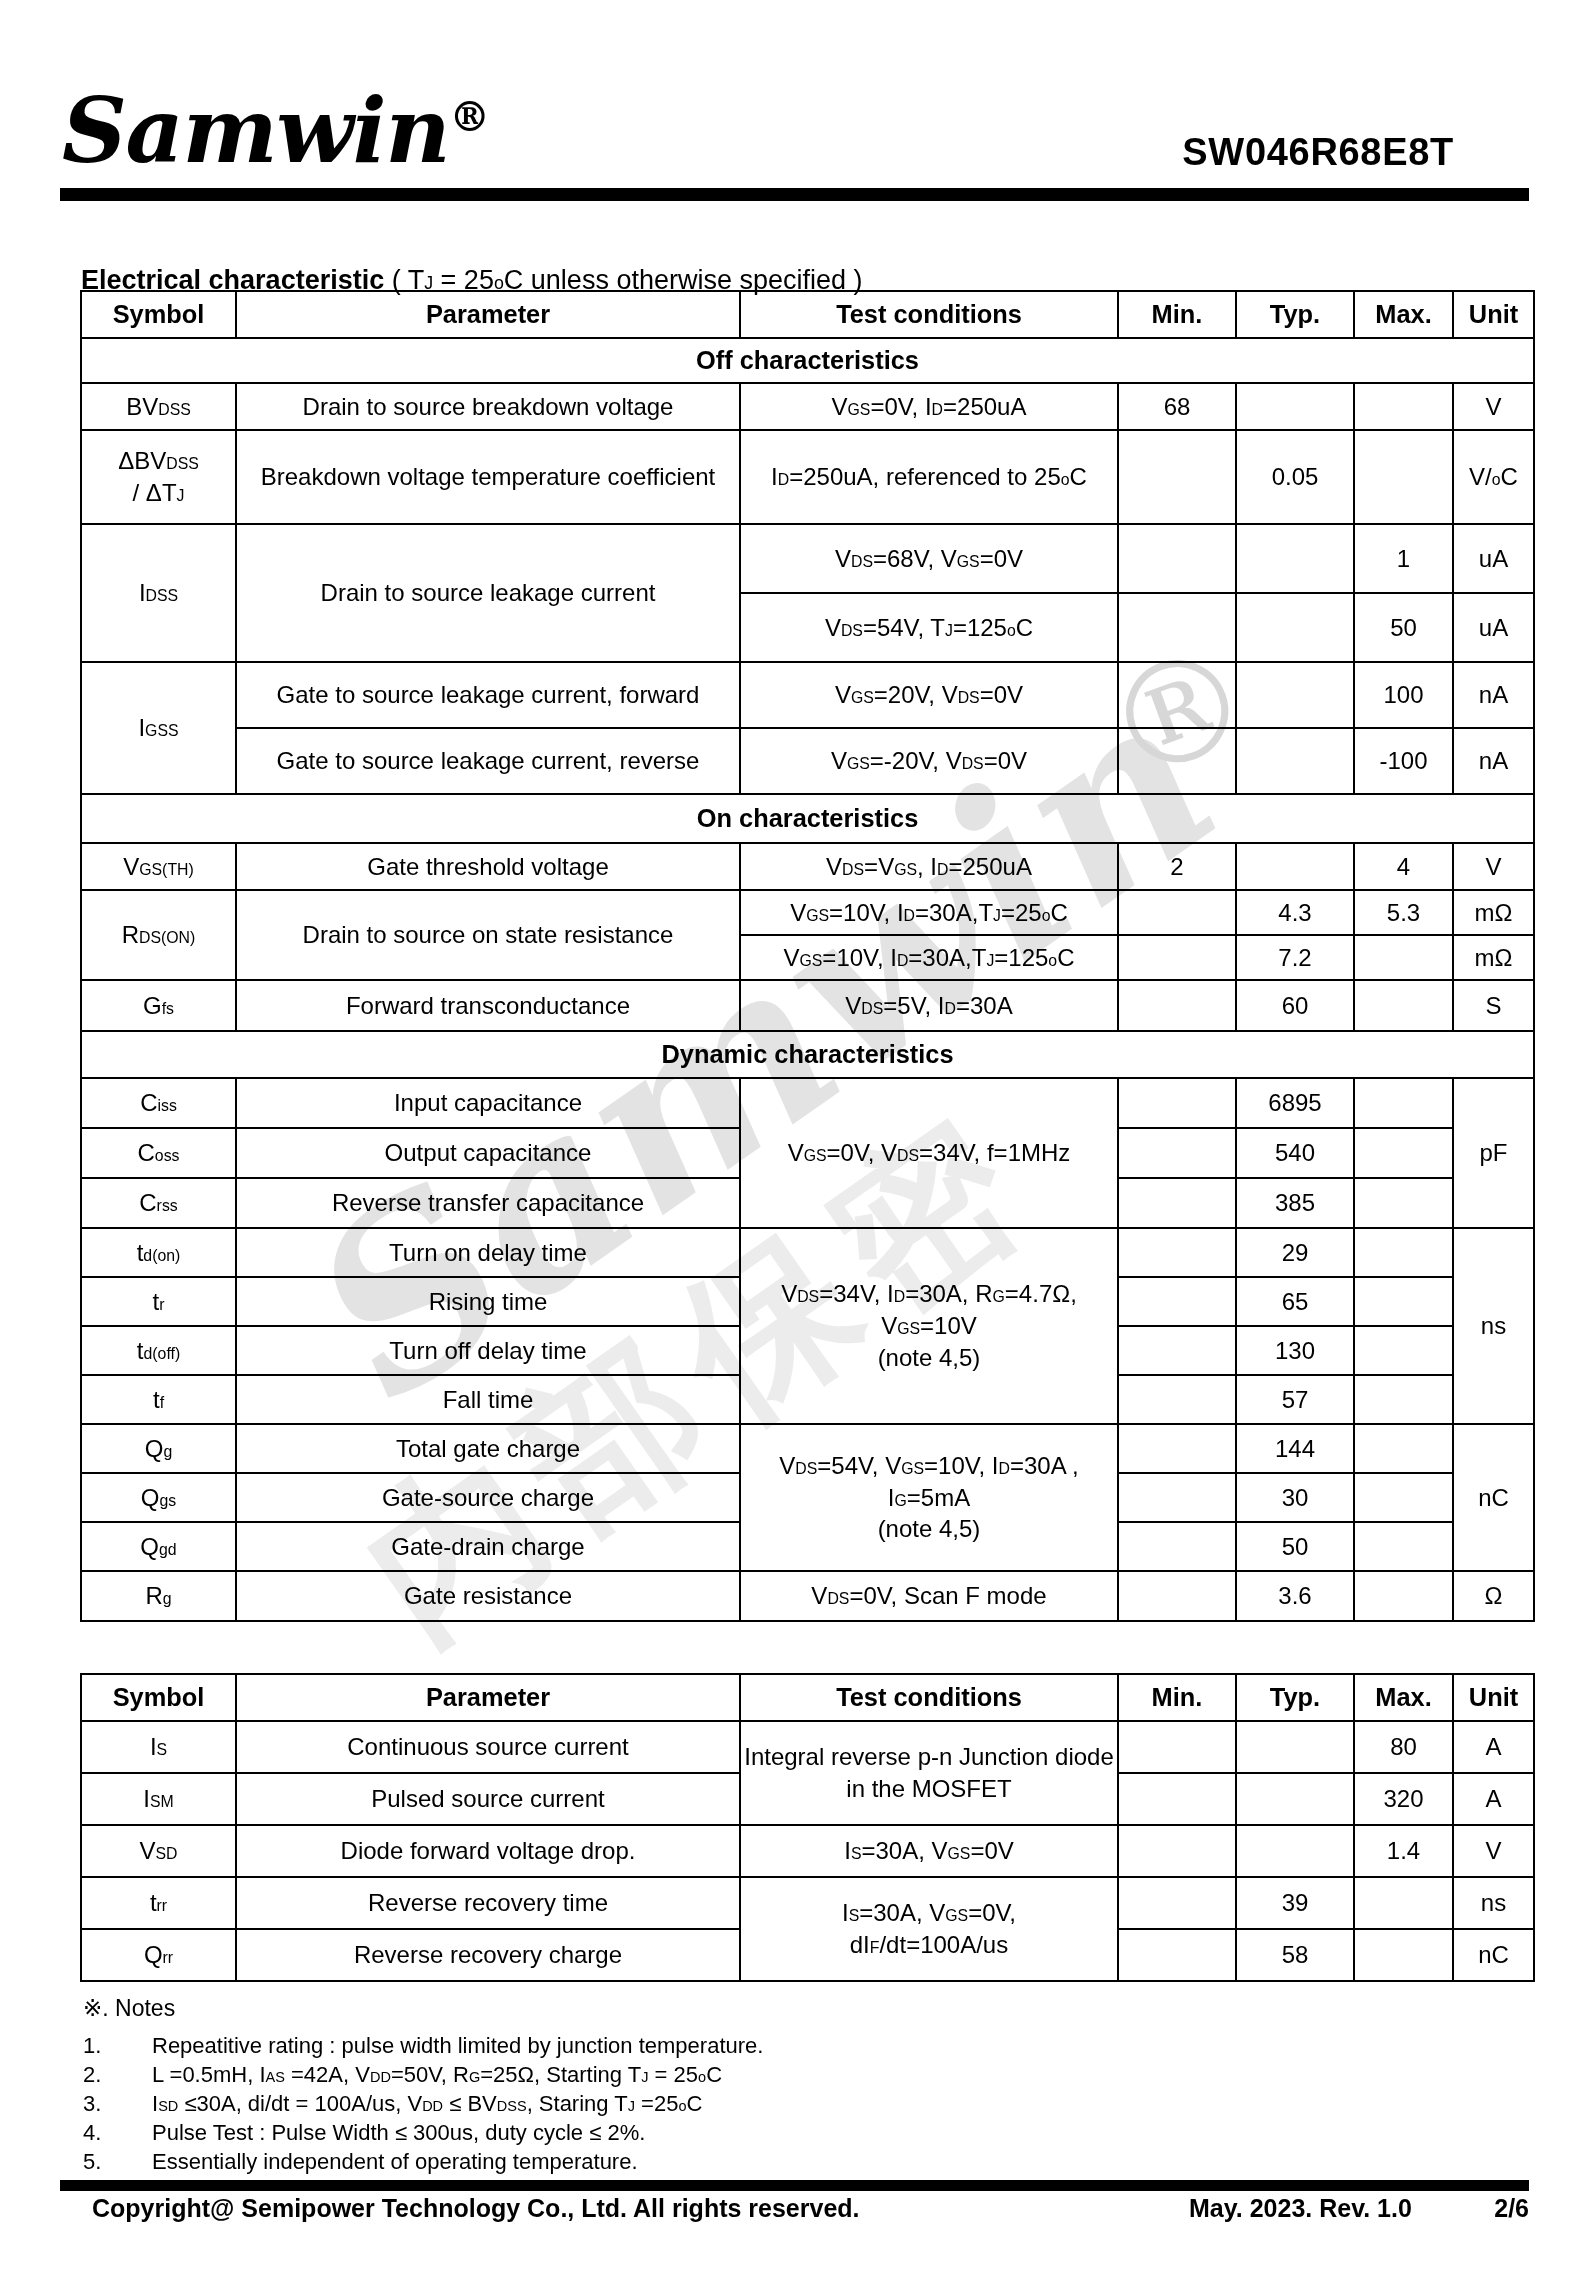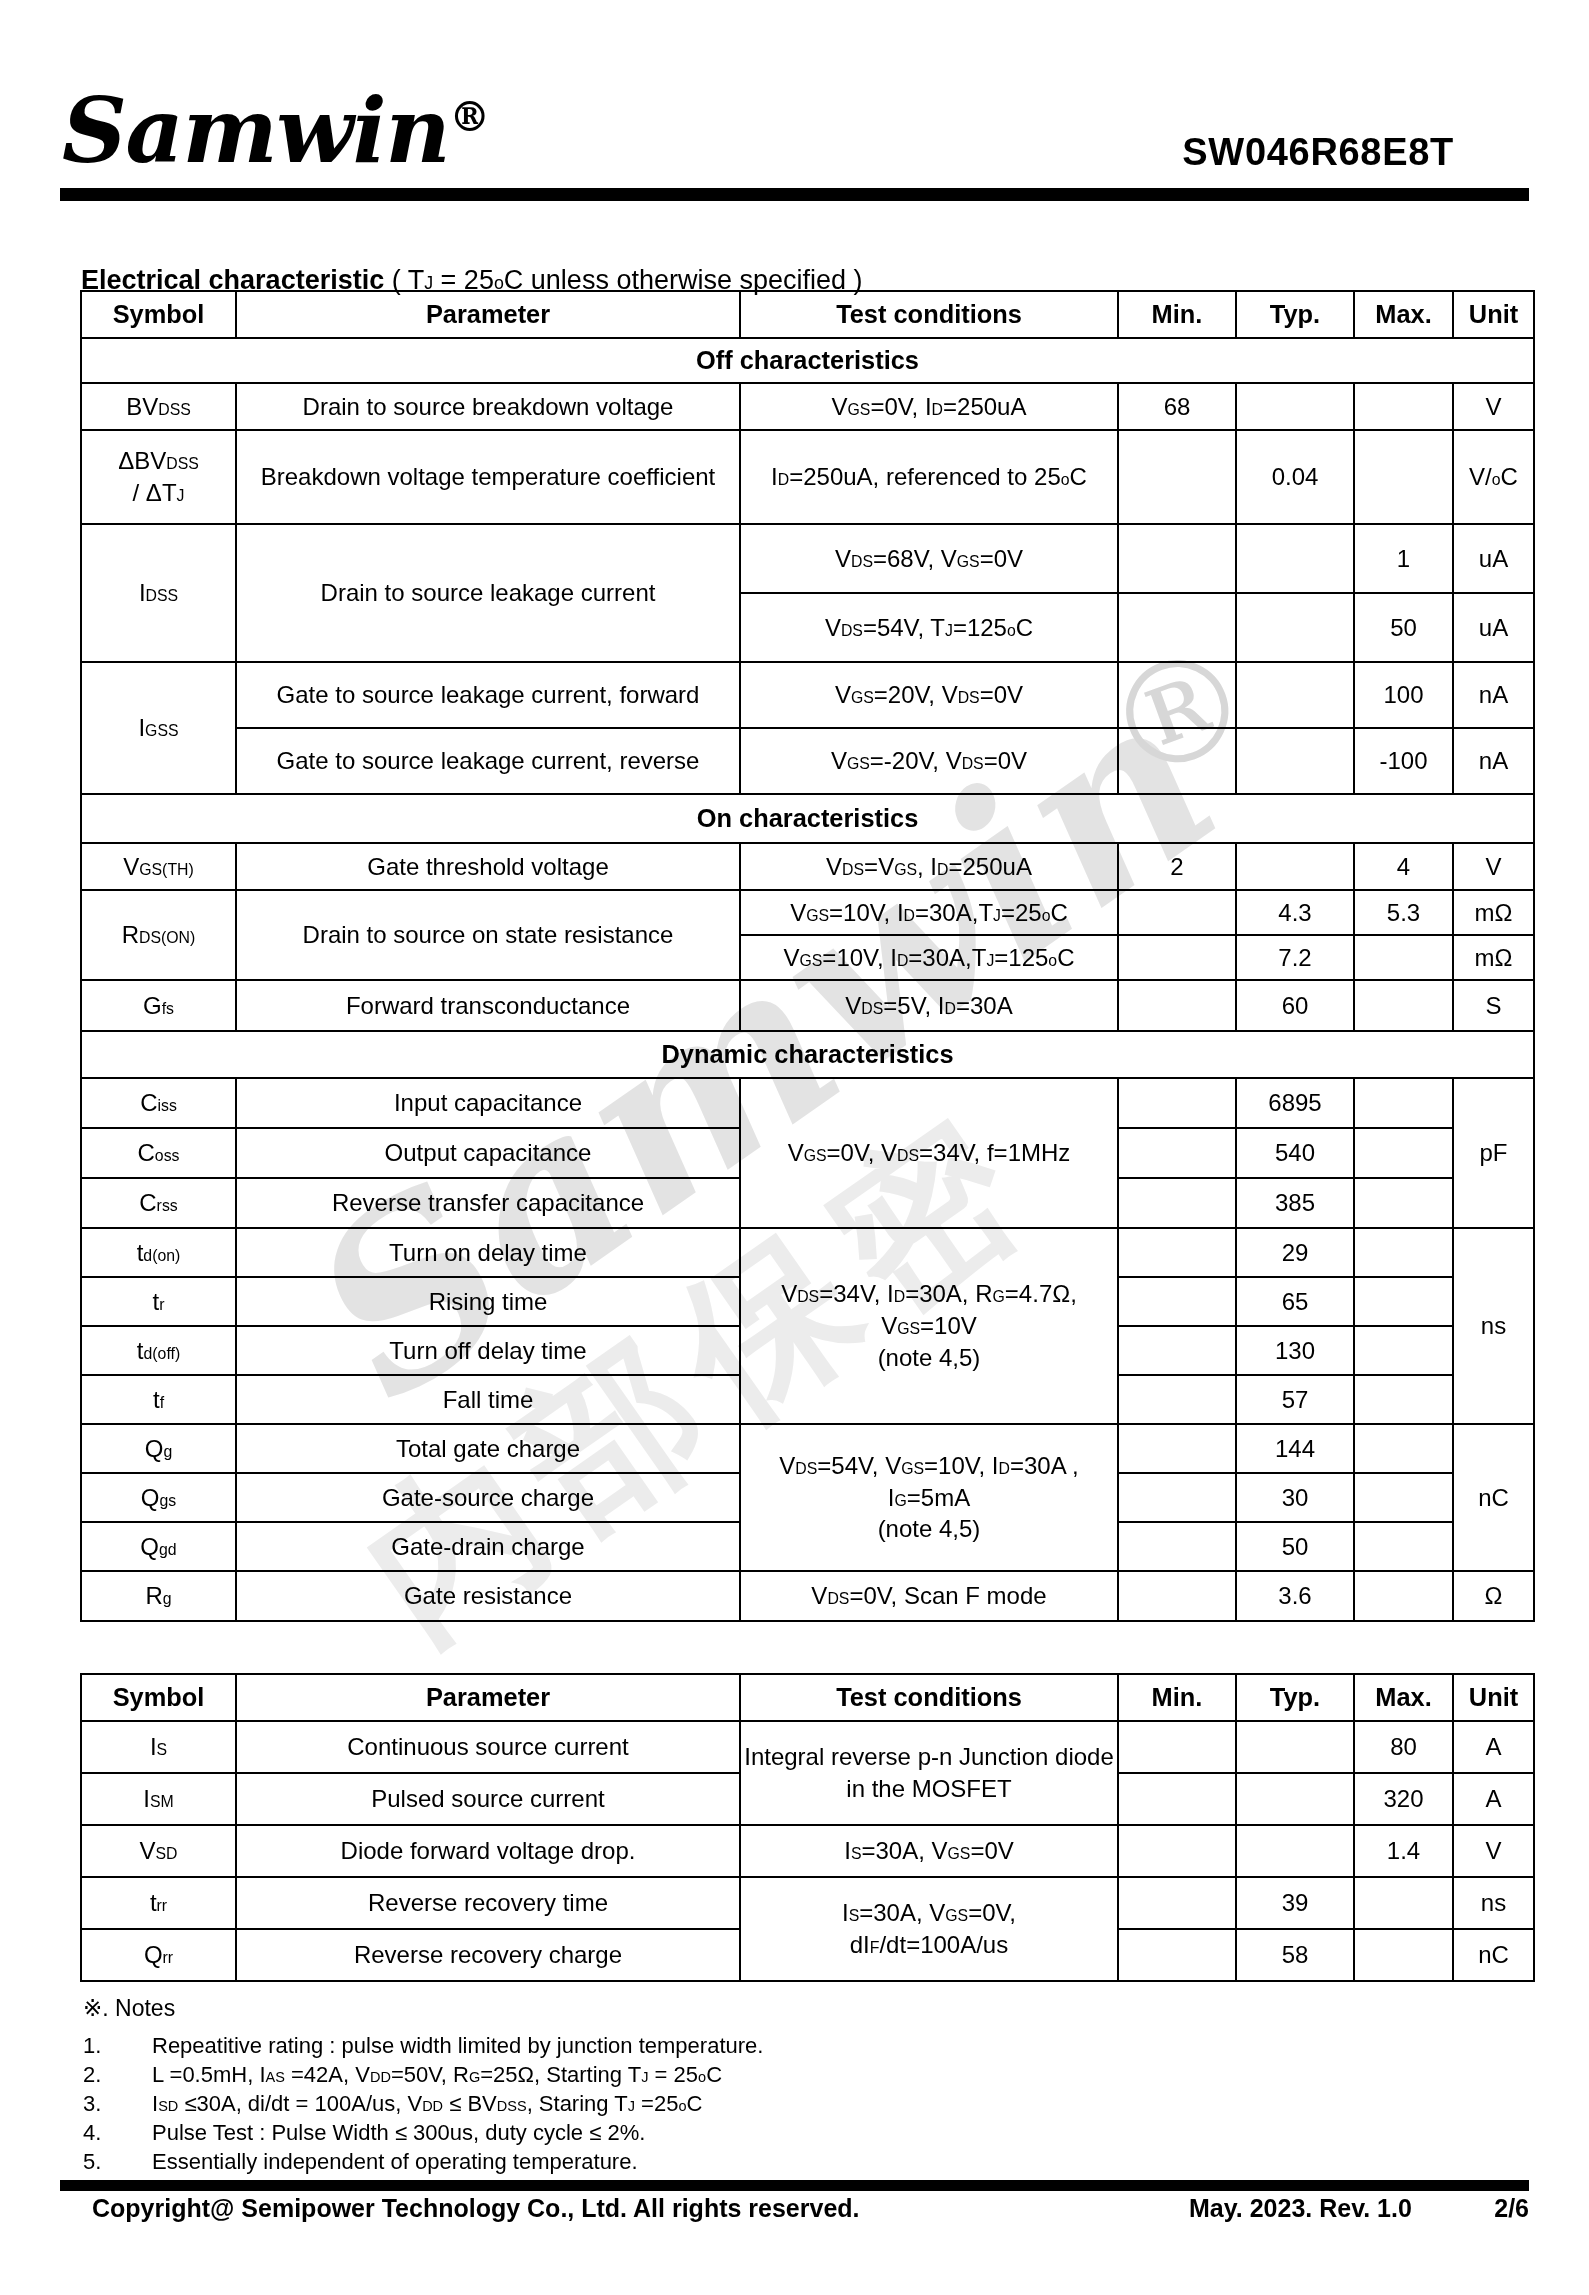--- a/index.html
+++ b/index.html
@@ -123,21 +123,21 @@
           <td class="c-min">68</td>
           <td class="c-typ"></td>
           <td class="c-max"></td>
           <td class="c-unit">V</td>
         </tr>
         <tr style="height: 94px;">
           <td class="c-sym">ΔBV<sub>DSS</sub><br>/ ΔT<sub>J</sub></td>
           <td class="c-par">Breakdown voltage temperature coefficient</td>
           <td class="c-tc">I<sub>D</sub>=250uA, referenced to 25<sup>o</sup>C</td>
           <td class="c-min"></td>
-          <td class="c-typ">0.04</td>
+          <td class="c-typ">0.05</td>
           <td class="c-max"></td>
           <td class="c-unit">V/<sup>o</sup>C</td>
         </tr>
         <tr style="height: 69px;">
           <td class="c-sym" rowspan="2">I<sub>DSS</sub></td>
           <td class="c-par" rowspan="2">Drain to source leakage current</td>
           <td class="c-tc">V<sub>DS</sub>=68V, V<sub>GS</sub>=0V</td>
           <td class="c-min"></td>
           <td class="c-typ"></td>
           <td class="c-max">1</td>

